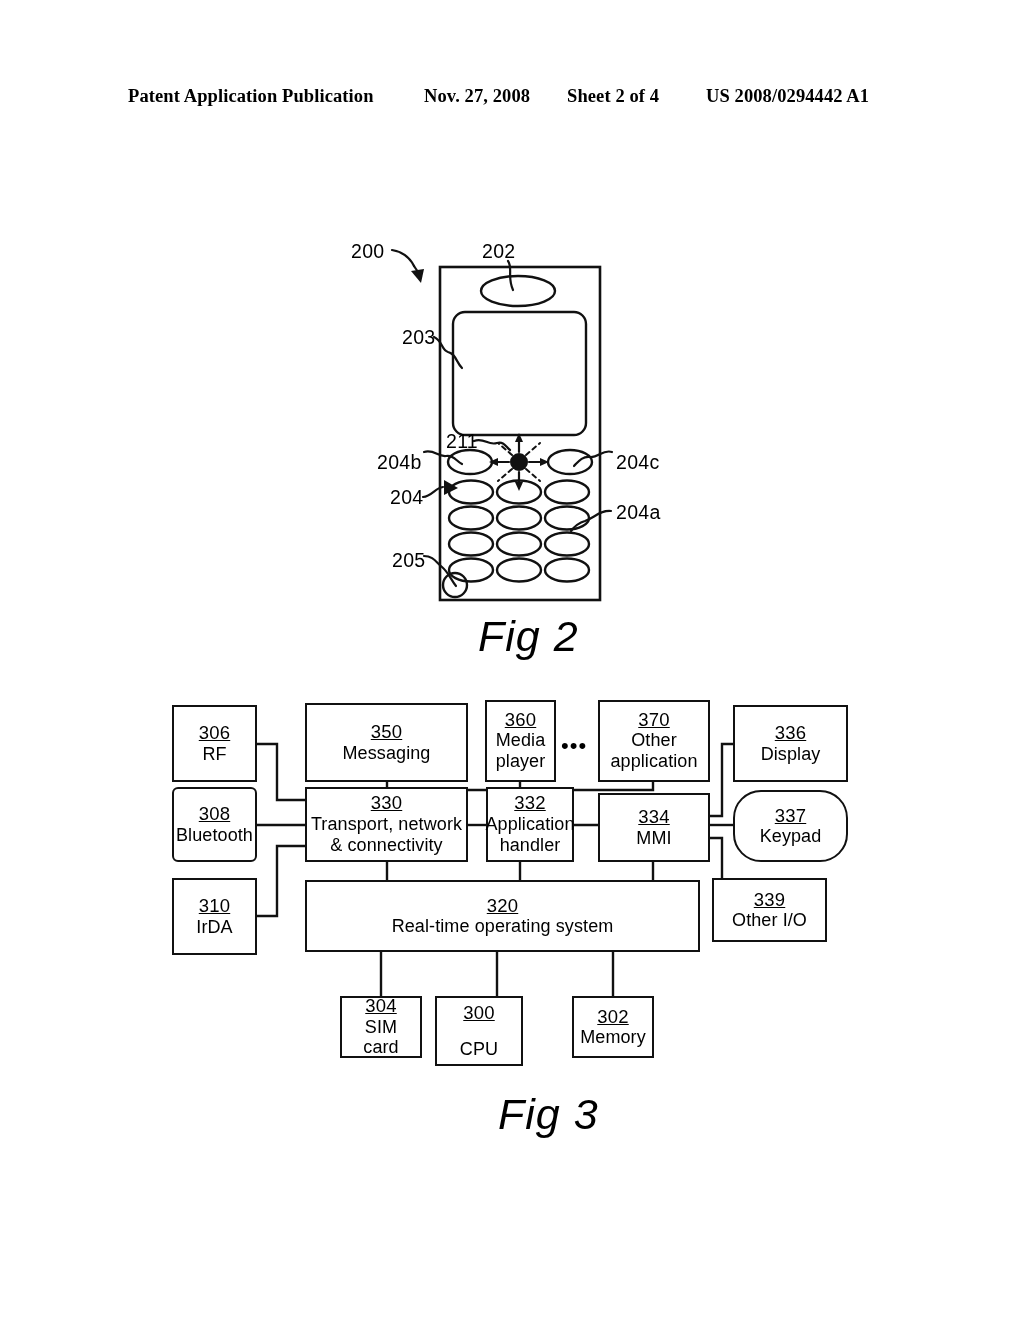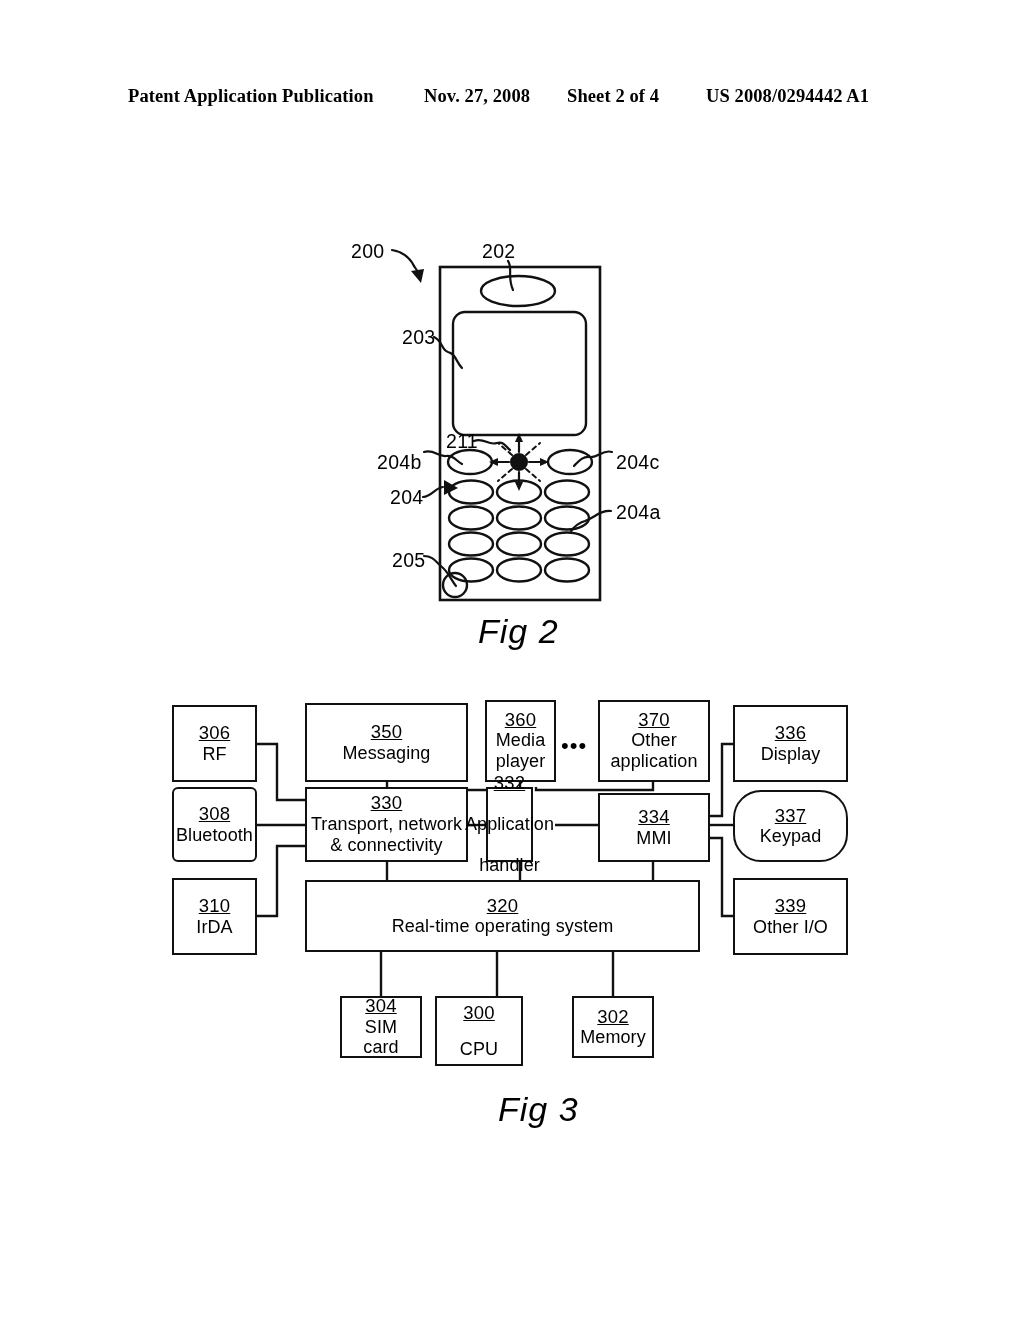--- a/index.html
+++ b/index.html
@@ -37,21 +37,21 @@
   .hdr-pub   { left: 128px; }
   .hdr-date  { left: 424px; }
   .hdr-sheet { left: 567px; }
   .hdr-num   { left: 706px; }
 
   
   .fig-caption {
     position: absolute;
     font-family: "Liberation Sans", sans-serif;
     font-style: italic;
-    font-size: 34px;
+    font-size: 43px;
     letter-spacing: 1px;
     white-space: nowrap;
   }
 
   
   .draw {
     position: absolute;
     left: 0;
     top: 0;
     overflow: visible;
@@ -275,39 +275,39 @@
     <span class="blk-num">370</span>
     <span class="blk-label two-line">Other</span>
     <span class="blk-label two-line">application</span>
   </div>
 
   <div class="blk" style="left:305px; top:787px; width:163px; height:75px;">
     <span class="blk-num">330</span>
     <span class="blk-label two-line">Transport, network</span>
     <span class="blk-label two-line">&amp; connectivity</span>
   </div>
-  <div class="blk" style="left:486px; top:787px; width:47px; height:75px;gap:20px;">
+  <div class="blk" style="left:486px; top:787px; width:88px; height:75px;">
     <span class="blk-num">332</span>
     <span class="blk-label two-line">Application</span>
     <span class="blk-label two-line">handler</span>
   </div>
   <div class="blk" style="left:598px; top:793px; width:112px; height:69px;">
     <span class="blk-num">334</span>
     <span class="blk-label">MMI</span>
   </div>
 
   <div class="blk" style="left:733px; top:705px; width:115px; height:77px;">
     <span class="blk-num">336</span>
     <span class="blk-label">Display</span>
   </div>
   <div class="blk" style="left:733px; top:790px; width:115px; height:72px;border-radius:28px;">
     <span class="blk-num">337</span>
     <span class="blk-label">Keypad</span>
   </div>
-  <div class="blk" style="left:733px; top:878px; width:115px; height:77px;">
+  <div class="blk" style="left:712px; top:878px; width:115px; height:64px;">
     <span class="blk-num">339</span>
     <span class="blk-label">Other I/O</span>
   </div>
 
   <div class="blk" style="left:305px; top:880px; width:395px; height:72px;">
     <span class="blk-num">320</span>
     <span class="blk-label">Real-time operating system</span>
   </div>
 
   <div class="blk" style="left:340px; top:996px; width:82px; height:62px;">

